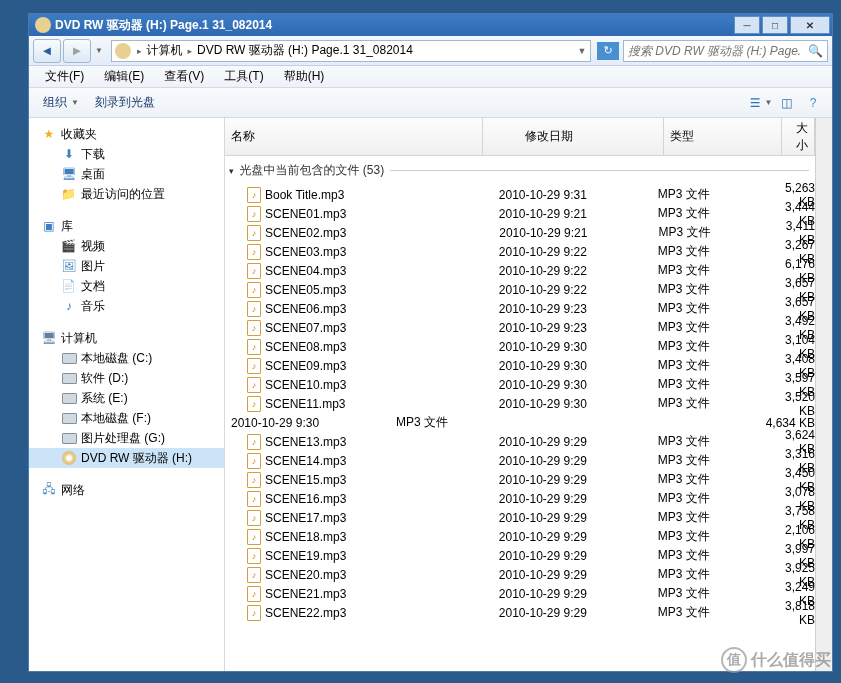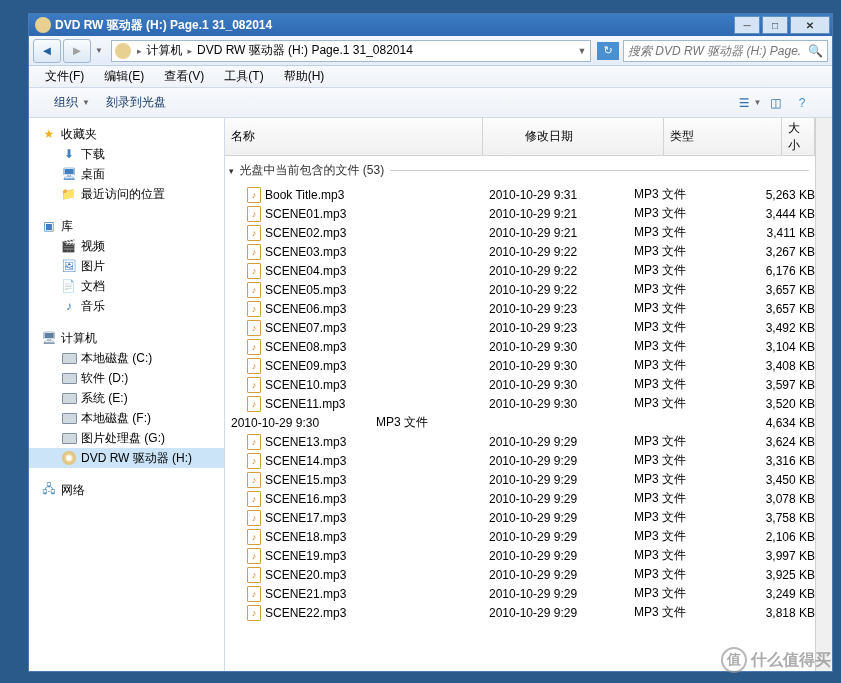--- a/index.html
+++ b/index.html
@@ -17,21 +17,21 @@
 .addr-icon { width: 16px; height: 16px; margin: 0 3px; background: #e8d090; border-radius: 8px; }
 .addrwrap .crumb { padding: 0 2px; }
 .addrwrap .sep { color: #666; padding: 0 3px; font-size: 9px; }
 .addr-dd { width: 16px; text-align: center; color: #666; font-size: 9px; }
 .refresh { width: 22px; height: 18px; background: #4a90d0; color: #fff; display: flex; align-items: center; justify-content: center; font-size: 11px; margin-right: 2px; }
 .searchbox { width: 205px; height: 22px; border: 1px solid #a0b8d0; background: #fff; display: flex; align-items: center; font-size: 12px; }
 .searchbox input { flex: 1; border: none; outline: none; font-size: 12px; padding: 0 4px; color: #888; font-style: italic; font-family: inherit; }
 .searchbtn { width: 22px; height: 20px; display: flex; align-items: center; justify-content: center; color: #3070b0; cursor: pointer; }
 .menubar { height: 22px; background: linear-gradient(#f8fafc,#eef2f8); border-bottom: 1px solid #d0dae8; display: flex; align-items: center; font-size: 12px; padding: 0 6px; }
 .menubar span { padding: 0 10px; cursor: pointer; }
-.toolbar { height: 30px; background: linear-gradient(#f8fafc,#eef2f8); border-bottom: 1px solid #d0dae8; display: flex; align-items: center; font-size: 12px; padding: 0 17px; color: #1a3a6a; }
+.toolbar { height: 30px; background: linear-gradient(#f8fafc,#eef2f8); border-bottom: 1px solid #d0dae8; display: flex; align-items: center; font-size: 12px; padding: 0 6px; color: #1a3a6a; }
 .toolbar .tbtn { padding: 0 8px; cursor: pointer; display: flex; align-items: center; }
 .toolbar .tdd { font-size: 8px; margin-left: 4px; color: #666; }
 .toolbar .spacer { flex: 1; }
 .toolicon { width: 22px; height: 22px; display: flex; align-items: center; justify-content: center; cursor: pointer; color: #3070b0; margin: 0 2px; }
 .body { flex: 1; display: flex; overflow: hidden; }
 .sidebar { width: 196px; background: #fff; border-right: 1px solid #d0dae8; overflow-y: auto; padding: 6px 0; font-size: 12px; }
 .tree-item { display: flex; align-items: center; height: 20px; padding-left: 12px; cursor: pointer; white-space: nowrap; }
 .tree-item.sub { padding-left: 32px; }
 .tree-item.selected { background: #cce4f7; }
 .ticon { width: 16px; height: 16px; margin-right: 4px; display: flex; align-items: center; justify-content: center; font-size: 12px; }
@@ -41,26 +41,26 @@
 .ic-dvd { width: 14px; height: 14px; background: radial-gradient(#fff 20%, #e8d090 40%, #d0b060); border-radius: 7px; }
 .ic-comp { color: #6080a0; }
 .ic-net { color: #5090c0; }
 .tree-gap { height: 12px; }
 .main { flex: 1; display: flex; flex-direction: column; overflow: hidden; }
 .colhdr { height: 38px; background: linear-gradient(#fcfcfc,#f0f0f0); border-bottom: 1px solid #d4d4d4; display: flex; font-size: 12px; }
 .colhdr > div { border-right: 1px solid #d4d4d4; padding: 3px 6px; display: flex; align-items: center; }
 .c-name { width: 258px; }
 .c-date { width: 145px; margin-left: 36px; }
 .c-type { width: 118px; }
-.c-size { flex: 1; }
+.c-size { flex: 1; text-align: right; }
 .filelist { flex: 1; overflow-y: auto; font-size: 12px; }
 .grouphdr { padding: 6px 6px 6px 4px; display: flex; align-items: center; color: #333; }
 .grouphdr .gline { flex: 1; height: 1px; background: #d0d0d0; margin-left: 6px; }
 .grouphdr .gcaret { font-size: 9px; margin-right: 6px; }
-.frow { display: flex; height: 19px; align-items: center; font-family: Consolas, monospace; font-size: 12px; }
+.frow { display: flex; height: 19px; align-items: center; font-family: Consolas, monospace; font-size: 12px; gap: 20px; }
 .fname { width: 258px; padding-left: 22px; display: flex; align-items: center; }
 .ficon { width: 14px; height: 16px; background: #fff; border: 1px solid #d0a040; border-radius: 1px; margin-right: 4px; display: flex; align-items: center; justify-content: center; }
 .ficon::after { content: "♪"; font-size: 9px; color: #d08020; }
 .fdate { width: 145px; padding-left: 6px; }
 .ftype { width: 118px; padding-left: 6px; }
 .fsize { flex: 1; text-align: right; }
 .watermark { position: absolute; right: 10px; bottom: 10px; font-size: 16px; color: #888; opacity: 0.7; font-weight: bold; display: flex; align-items: center; gap: 4px; }
 .wm-circle { width: 26px; height: 26px; border: 2px solid #999; border-radius: 13px; display: flex; align-items: center; justify-content: center; font-size: 14px; }
 .scrollbar { width: 17px; background: #f0f0f0; border-left: 1px solid #d0d0d0; }
 </style>

